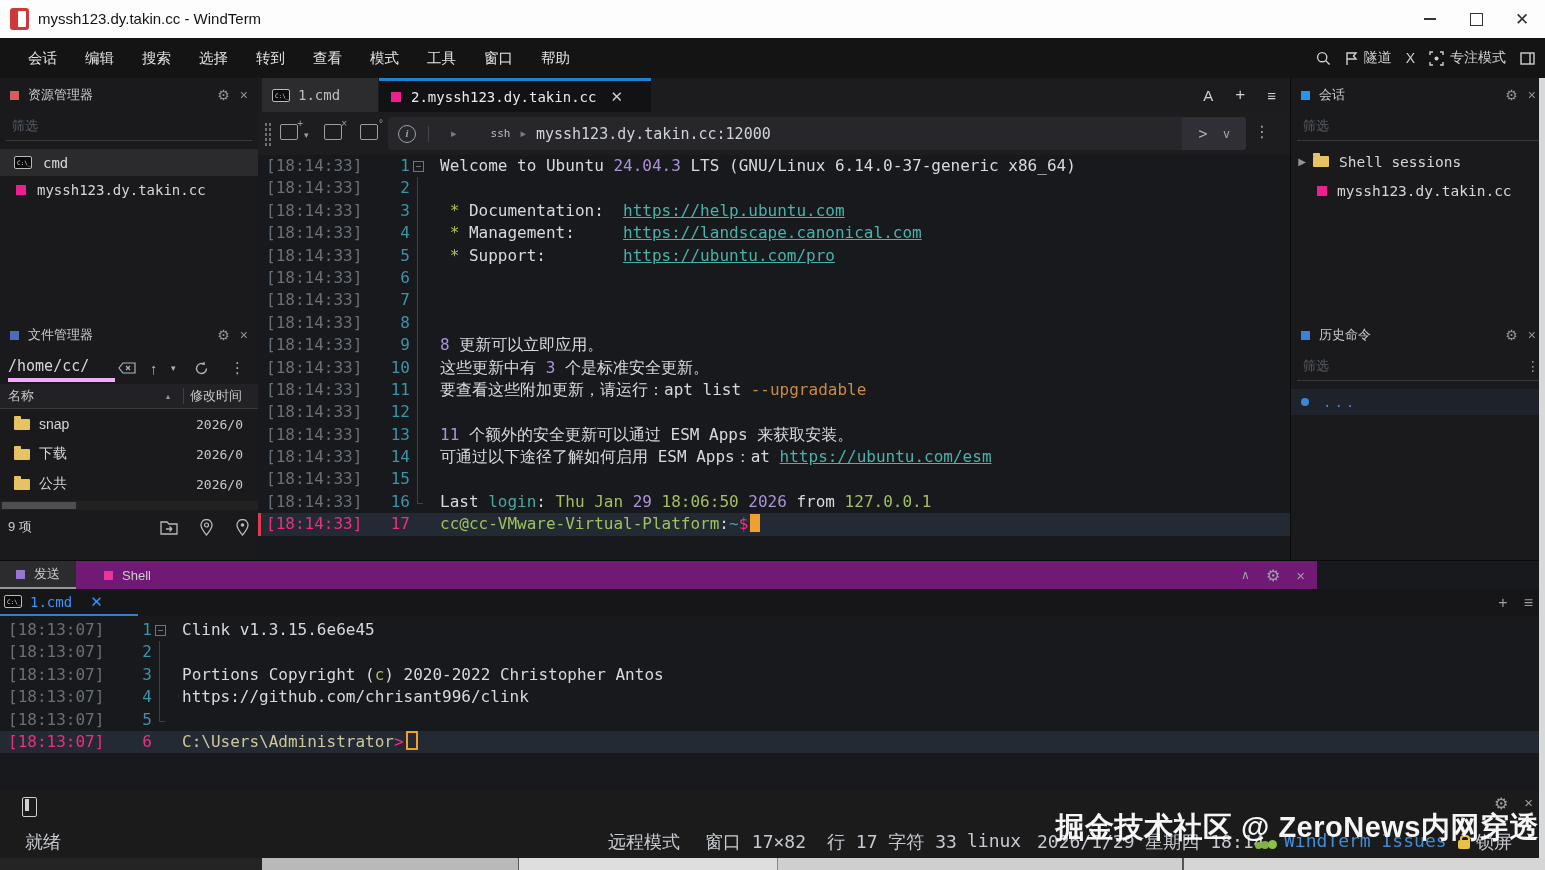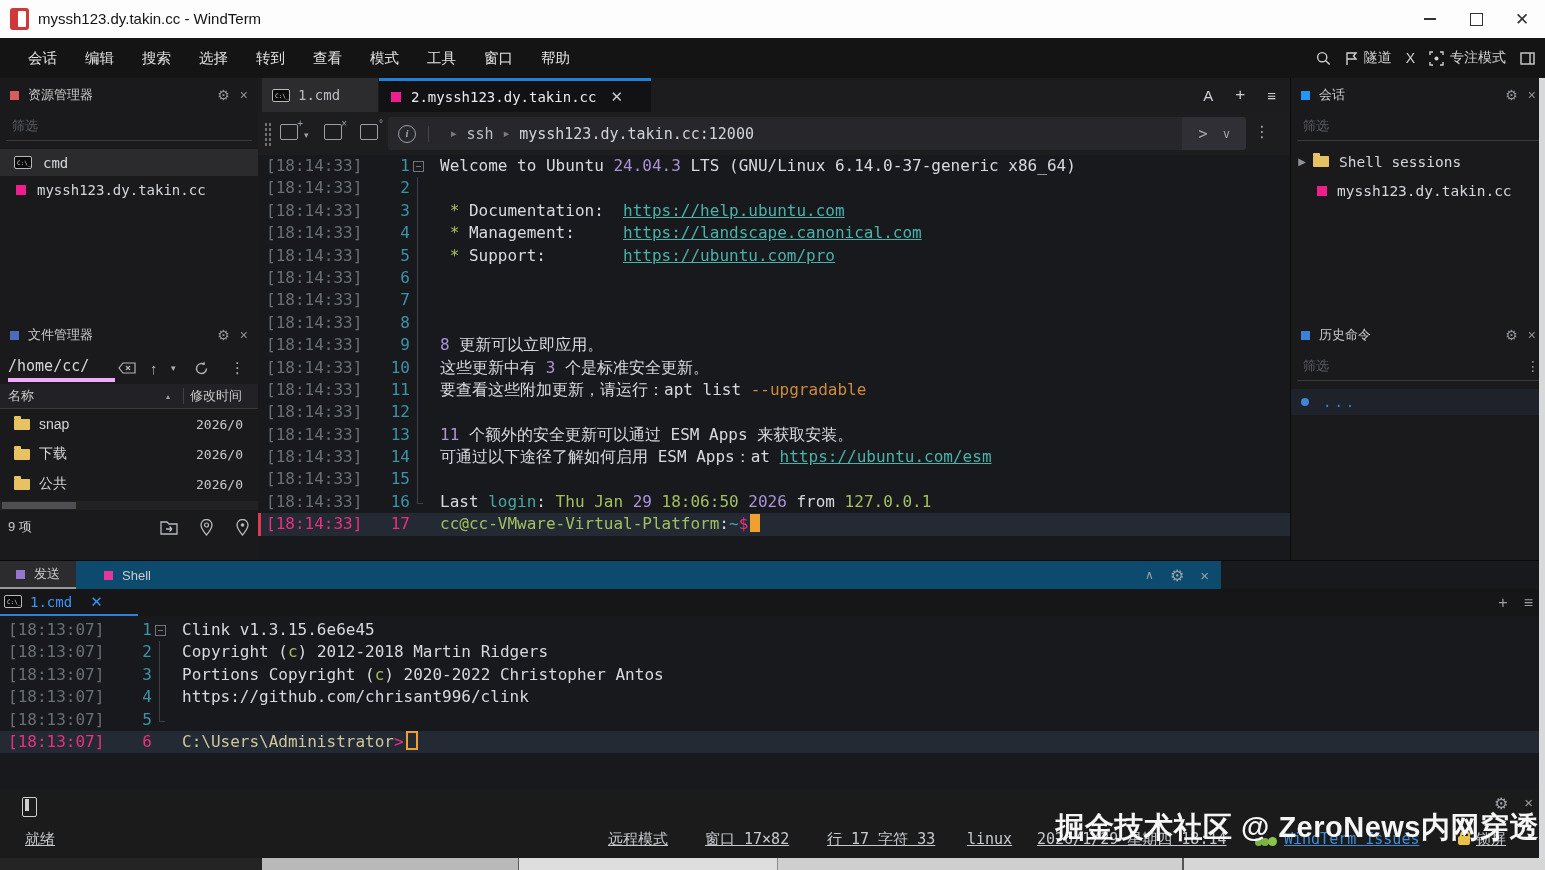--- a/index.html
+++ b/index.html
@@ -75,21 +75,21 @@
   .dots{position:absolute;left:6px;top:10px;width:8px;height:24px;
     background-image:radial-gradient(#6f6f74 1.1px,transparent 1.2px);background-size:4px 5px;}
   .pane-ic{position:absolute;top:12px;width:16px;height:14px;border:1.5px solid #9aa0a6;border-radius:2px;}
   .pane-sup{position:absolute;top:-7px;right:-6px;font-size:10px;color:#9aa0a6;}
   .caret{position:absolute;left:46px;top:18px;color:#9aa0a6;font-size:9px;}
   .addrbar{position:absolute;left:130px;top:5px;width:858px;height:33px;background:#27272b;border-radius:3px;display:flex;align-items:center;}
   .info-ic{width:16px;height:16px;border:1.2px solid #9aa0a6;border-radius:50%;color:#9aa0a6;
     font:italic bold 11px/15px "Liberation Serif",serif;text-align:center;margin-left:10px;}
   .addr-div{width:1px;height:16px;background:#45454a;margin:0 12px;}
   .bc-arrow{color:#787d84;font-size:11px;margin:0 10px;}
-  .bc-ssh{font-family:"DejaVu Sans Mono",monospace;font-size:15px;color:#b9bec6;}
+  .bc-ssh{font-family:"DejaVu Sans Mono",monospace;font-size:11px;color:#b9bec6;margin-left:24px;}
   .bc-host{font-family:"DejaVu Sans Mono",monospace;font-size:15px;color:#d0d4da;}
   .addr-right{position:absolute;right:0;top:0;width:64px;height:33px;background:#2f2f35;border-radius:0 3px 3px 0;
     display:flex;align-items:center;justify-content:center;gap:16px;color:#a8adb4;}
   .kebab{position:absolute;left:996px;top:10px;color:#9aa0a6;font-size:16px;}
 
   
   .term{position:absolute;left:0;width:100%;font-family:"DejaVu Sans Mono",monospace;font-size:16px;}
   #term-main{top:77px;}
   .trow{display:flex;height:22.4px;line-height:22.4px;position:relative;white-space:pre;}
   .tts{width:100px;padding-left:8px;color:#697078;flex:0 0 100px;}
@@ -114,39 +114,39 @@
   
   .tree-row{height:29px;display:flex;align-items:center;}
   .tw-exp{width:14px;text-align:center;color:#8f949b;font-size:10px;margin-left:4px;}
   .tree-label{margin-left:10px;font-family:"DejaVu Sans Mono",monospace;font-size:14.5px;color:#d3d7db;}
   .hist-row{height:26px;display:flex;align-items:center;background:#1e222a;}
   .hist-dot{width:8px;height:8px;border-radius:50%;background:#3f84d6;margin-left:10px;}
   .hist-txt{margin-left:14px;color:#3f84d6;font-family:"DejaVu Sans Mono",monospace;font-size:14px;letter-spacing:3px;}
 
   
   .bottom-panel{position:absolute;left:0;top:560px;width:1545px;height:230px;background:#18191d;border-top:1px solid #0b0b0b;}
-  .bp-head{position:absolute;left:0;top:0;width:1221px;height:28px;background:#0c4a6e;}
+  .bp-head{position:absolute;left:0;top:0;width:1317px;height:28px;background:#701a75;}
   .bp-tab{position:absolute;top:0;height:28px;display:flex;align-items:center;font-size:13px;color:#cbcbcb;}
   .bp-tab .sq{margin-right:9px;}
   .bp-tab.active{background:#2c2c2f;border-bottom:2px solid #97979c;box-sizing:border-box;}
   .bp-icons{position:absolute;right:12px;top:0;height:28px;display:flex;align-items:center;gap:16px;color:#9aa0a6;}
   .bp-tabrow{position:absolute;left:0;top:28px;width:1545px;height:27px;background:#161619;}
   .cmdtab{position:absolute;left:4px;top:0;height:25px;display:flex;align-items:center;}
   .cmdtab .lbl{margin-left:8px;font-family:"DejaVu Sans Mono",monospace;font-size:14px;color:#3794ff;}
   .cmdtab .x{margin-left:18px;color:#3794ff;font-size:15px;}
   .cmd-underline{position:absolute;left:0;top:25px;width:138px;height:2px;background:#2f7fd6;}
   .bp-tabrow-icons{position:absolute;right:12px;top:0;height:27px;display:flex;align-items:center;gap:16px;color:#9aa0a6;}
   #term-bottom{top:58px;}
 
   
   .status-area{position:absolute;left:0;top:790px;width:1545px;height:68px;background:#1b1b1b;}
   .st-logo{position:absolute;left:22px;top:7px;width:13px;height:18px;border:1.5px solid #cfcfcf;border-radius:2px;}
   .st-logo::after{content:"";position:absolute;left:2px;top:1px;width:4px;height:12px;background:#cfcfcf;}
   .st-icons{position:absolute;right:12px;top:4px;display:flex;gap:16px;color:#9aa0a6;}
-  .st-item{position:absolute;top:40px;font-family:"DejaVu Sans Mono",monospace;font-size:15px;color:#c6cad0;white-space:nowrap;text-decoration:underline;}
+  .st-item{position:absolute;top:40px;font-family:"DejaVu Sans Mono",monospace;font-size:18px;color:#c6cad0;white-space:nowrap;}
   .st-issues{color:#3f8cd8;}
   .bug{display:inline-block;position:relative;width:22px;height:10px;}
   .bug i{position:absolute;border-radius:50%;background:#7cb342;bottom:0;}
   .bug i:nth-child(1){left:0;width:7px;height:7px;}
   .bug i:nth-child(2){left:6px;width:8px;height:8px;}
   .bug i:nth-child(3){left:13px;width:9px;height:9px;background:#8bc34a;}
   .lock{display:inline-block;position:relative;width:12px;height:9px;background:#e8c04a;border-radius:2px;vertical-align:-1px;margin-right:6px;}
   .lock::before{content:"";position:absolute;left:2px;top:-5px;width:6px;height:5px;border:2px solid #e8c04a;border-bottom:none;border-radius:4px 4px 0 0;}
 
   .watermark{position:absolute;right:6px;top:808px;font-size:29px;font-weight:600;color:rgba(255,255,255,0.96);
@@ -448,21 +448,21 @@
         <span class="x">✕</span>
       </div>
       <div class="cmd-underline"></div>
       <div class="bp-tabrow-icons">
         <span style="font-size:16px;">+</span>
         <span>≡</span>
       </div>
     </div>
     <div class="term" id="term-bottom">
         <div class="trow"><span class="tts">[18:13:07]</span><span class="tnum">1</span><span class="tfold start"></span><span class="tcontent"><span class="c-w">Clink v1.3.15.6e6e45</span></span></div>
-        <div class="trow"><span class="tts">[18:13:07]</span><span class="tnum">2</span><span class="tfold mid"></span><span class="tcontent"><span class="c-w">Copyright (</span><span class="c-gr">c</span><span class="c-w">) 2012-2018 Martin Ridgers</span></span></div>
+        <div class="trow"><span class="tts">[18:13:07]</span><span class="tnum">2</span><span class="tfold mid"></span></div>
         <div class="trow"><span class="tts">[18:13:07]</span><span class="tnum">3</span><span class="tfold mid"></span><span class="tcontent"><span class="c-w">Portions Copyright (</span><span class="c-gr">c</span><span class="c-w">) 2020-2022 Christopher Antos</span></span></div>
         <div class="trow"><span class="tts">[18:13:07]</span><span class="tnum">4</span><span class="tfold mid"></span><span class="tcontent"><span class="c-w">https://github.com/chrisant996/clink</span></span></div>
         <div class="trow"><span class="tts">[18:13:07]</span><span class="tnum">5</span><span class="tfold end"></span><span class="tcontent"></span></div>
         <div class="trow active"><span class="tts">[18:13:07]</span><span class="tnum">6</span><span class="tfold none"></span><span class="tcontent"><span class="c-yl">C:\Users\Administrator</span><span class="c-pk">&gt;</span><span class="cursor hollow"></span></span></div>
       </div>
   </div>
 
   <div class="status-area">
     <div class="st-logo"></div>
     <div class="st-icons">

